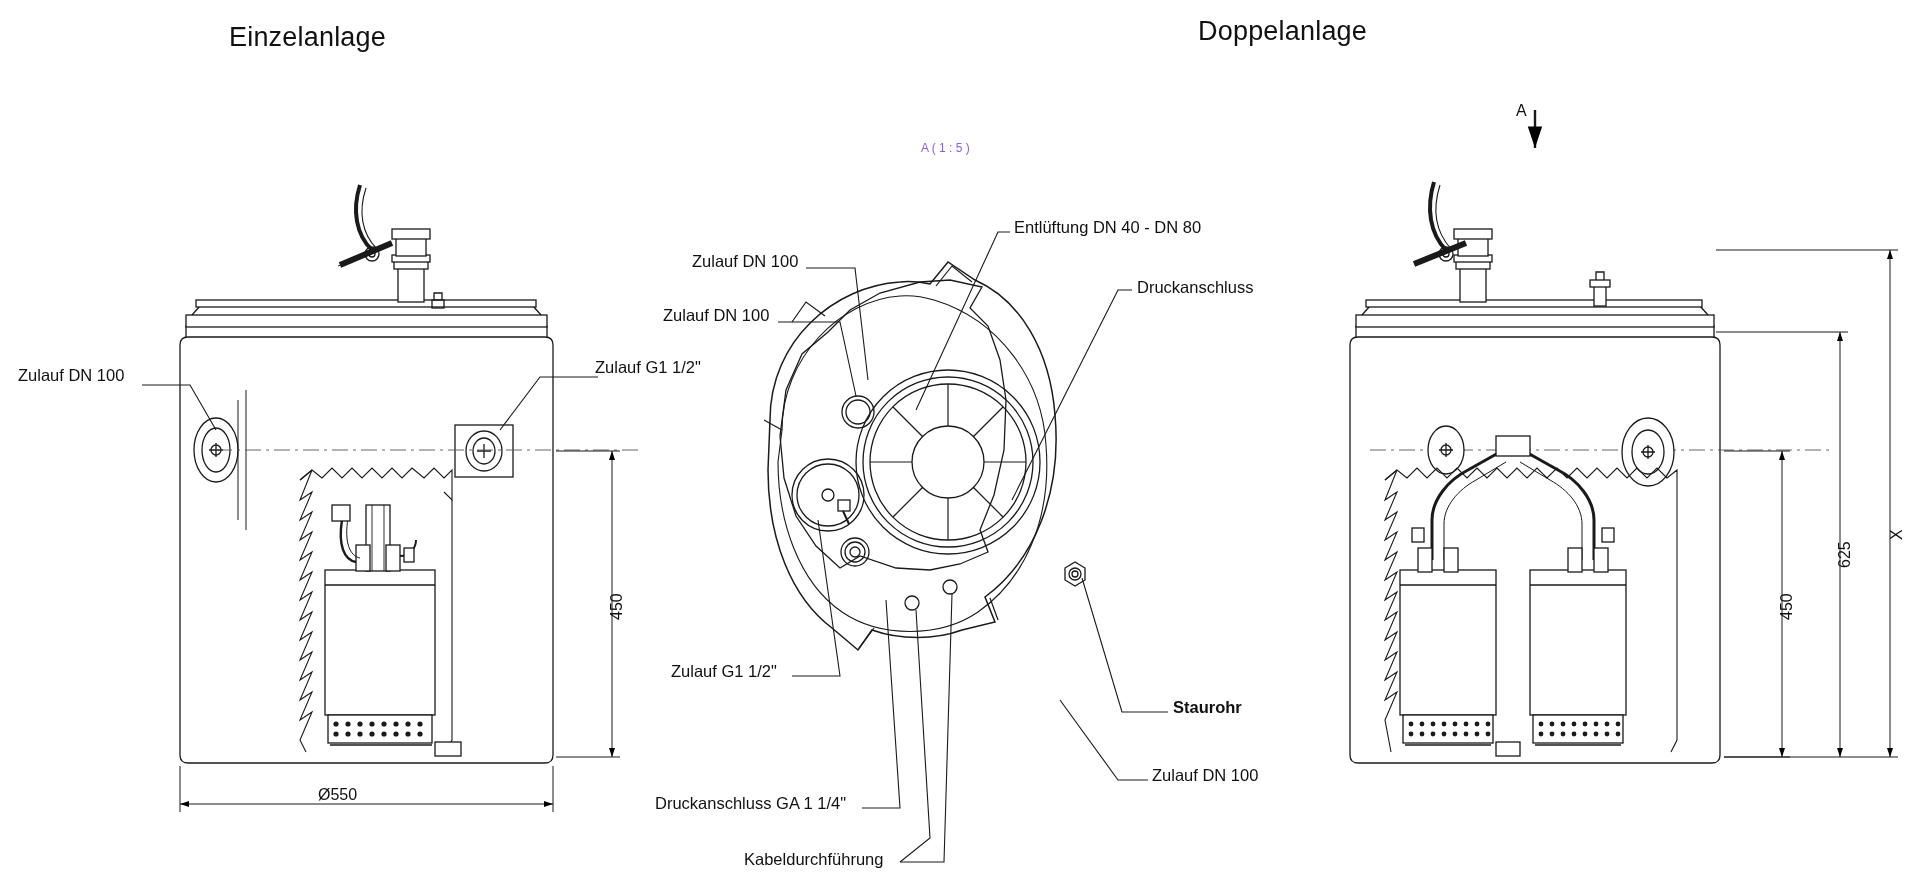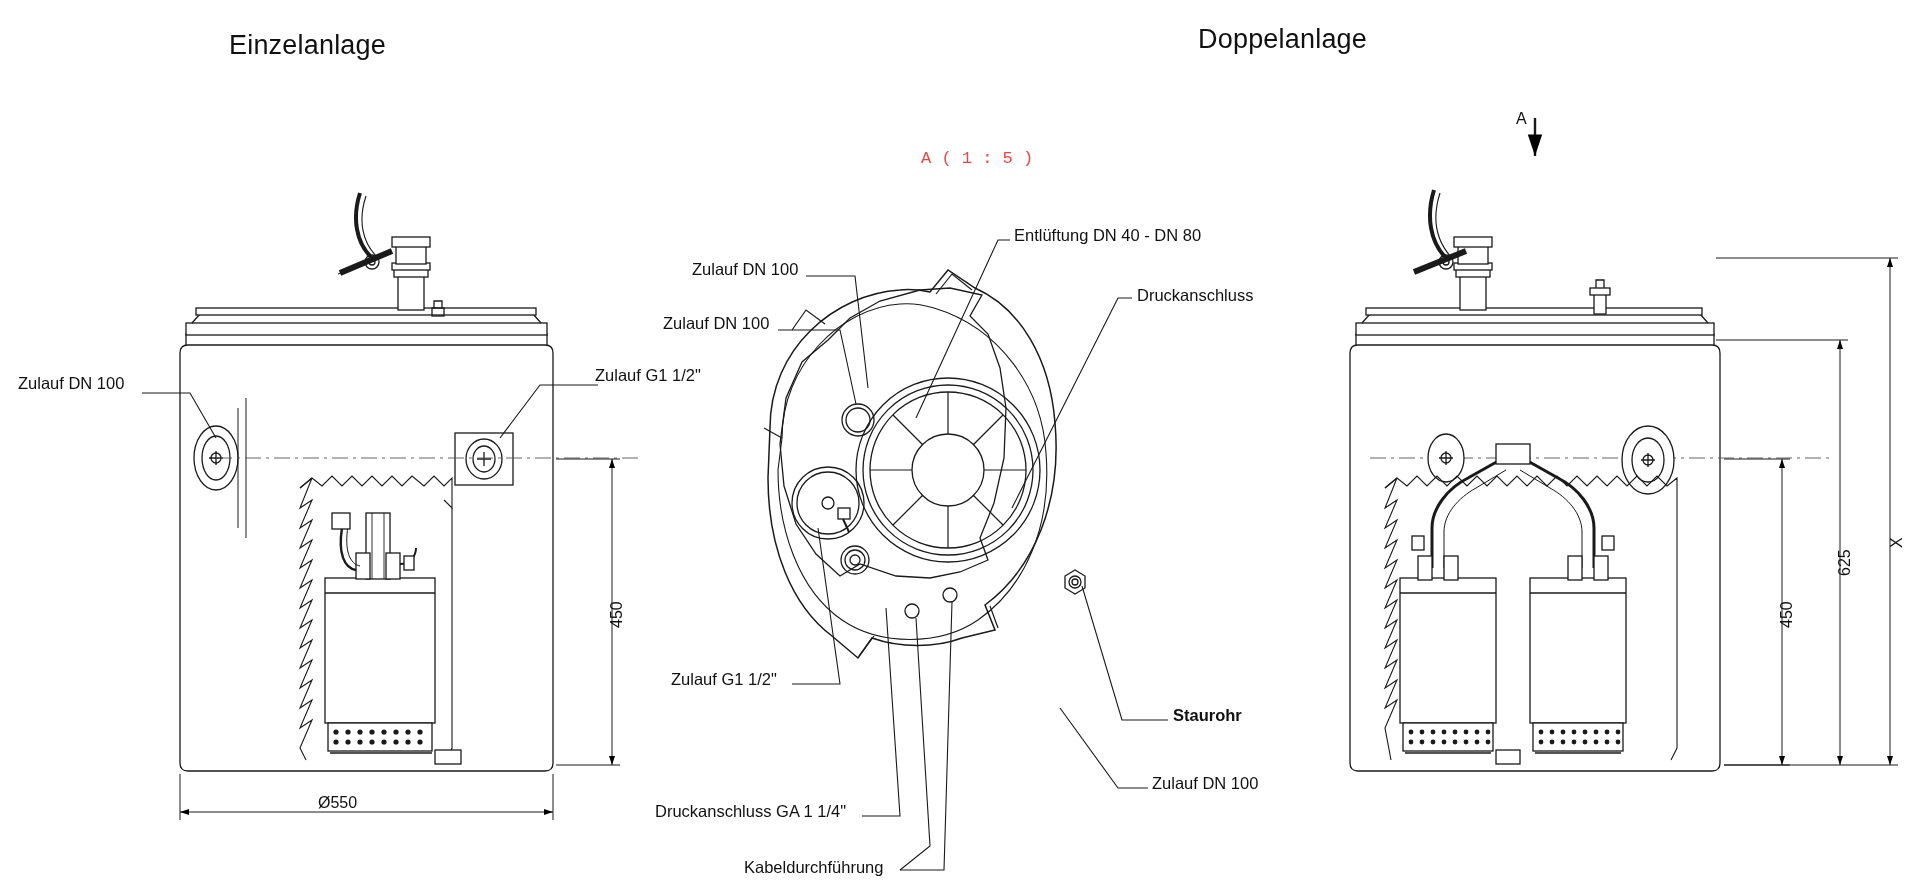--- a/index.html
+++ b/index.html
@@ -11,21 +11,21 @@
   body {
     width: 1920px;
     height: 890px;
     position: relative;
     overflow: hidden;
     font-family: "Liberation Sans", sans-serif;
     color: #000000;
   }
   #drawing-root {
     position: absolute;
-    left: 0; top: 8px;
+    left: 0; top: 0;
     width: 1920px;
     height: 784px;
   }
   svg.dwg {
     position: absolute;
     left: 0; top: 0;
     width: 1920px;
     height: 890px;
   }
   .ttl {
@@ -46,24 +46,23 @@
     font-size: 16px;
     color: #111;
     white-space: nowrap;
   }
   .dim.rot {
     transform: rotate(-90deg);
     transform-origin: left top;
   }
   .scalenote {
     position: absolute;
-    font-size: 17px;
-    color: #ef4444;
+    font-size: 12px;
+    color: #8b5cf6;
     white-space: nowrap;
-    font-family: Liberation Mono, monospace;
   }
   .arrowlbl {
     position: absolute;
     font-size: 16px;
     color: #111;
   }
 </style>
 </head>
 <body>
 

